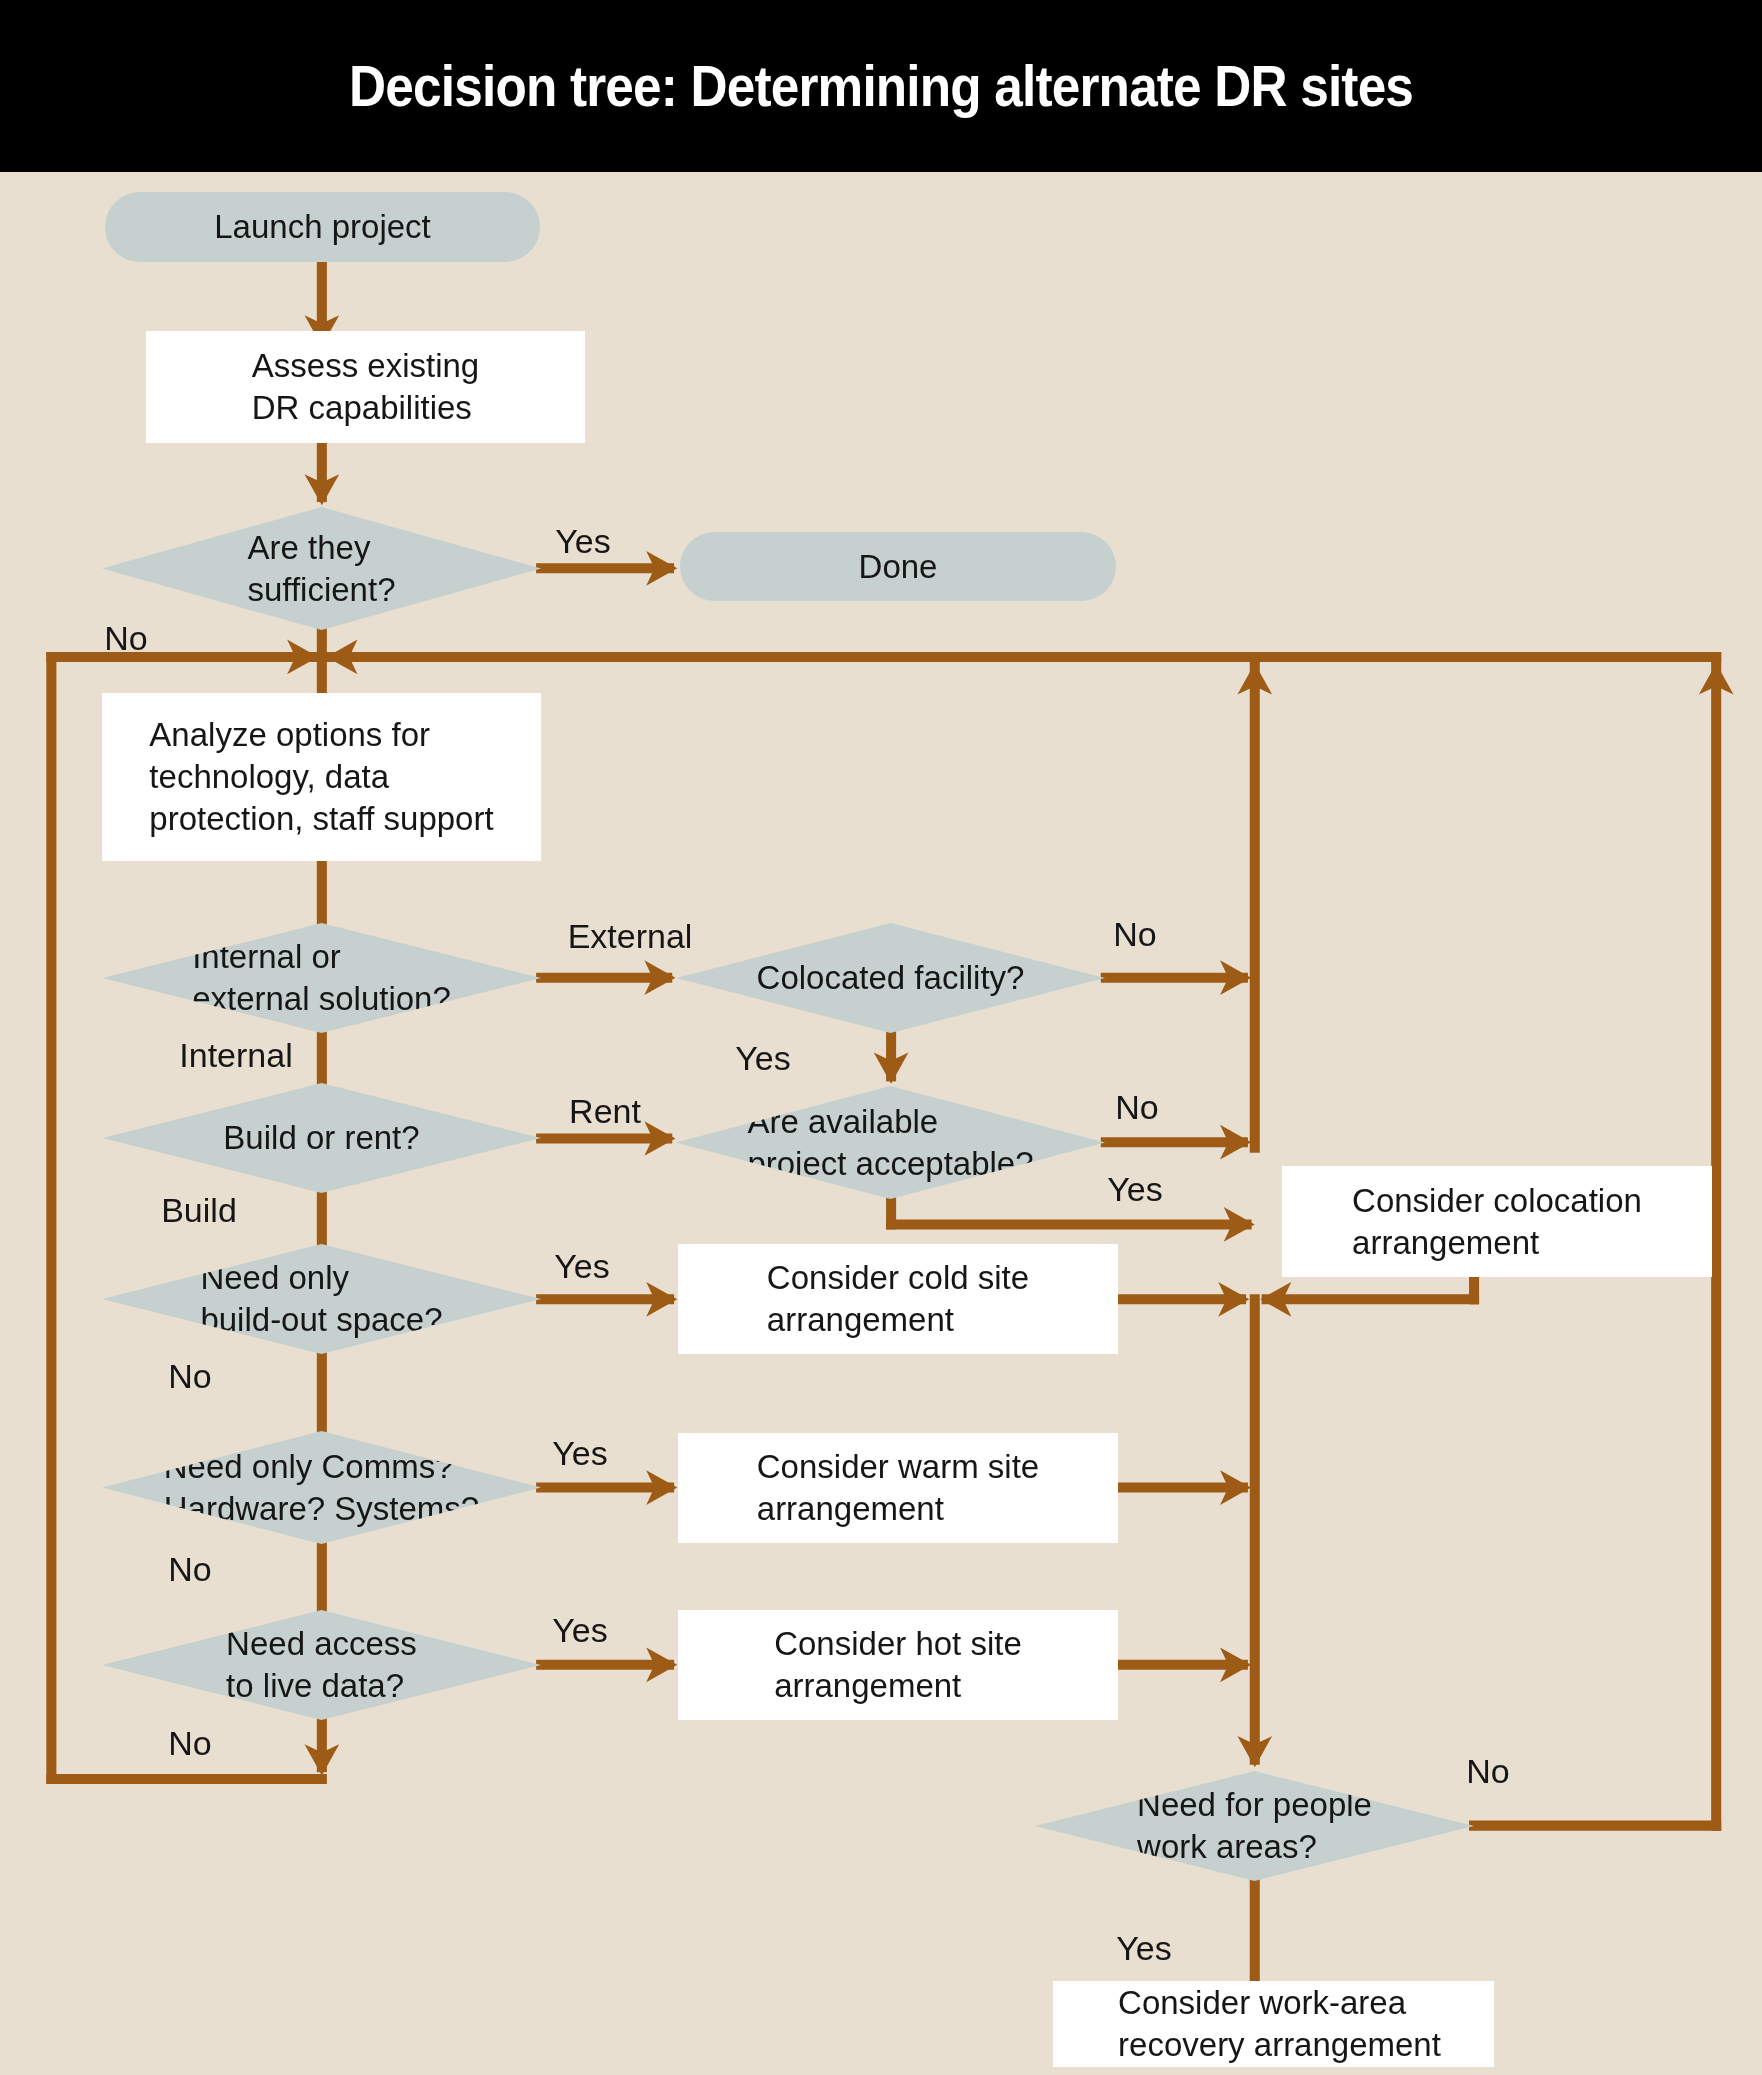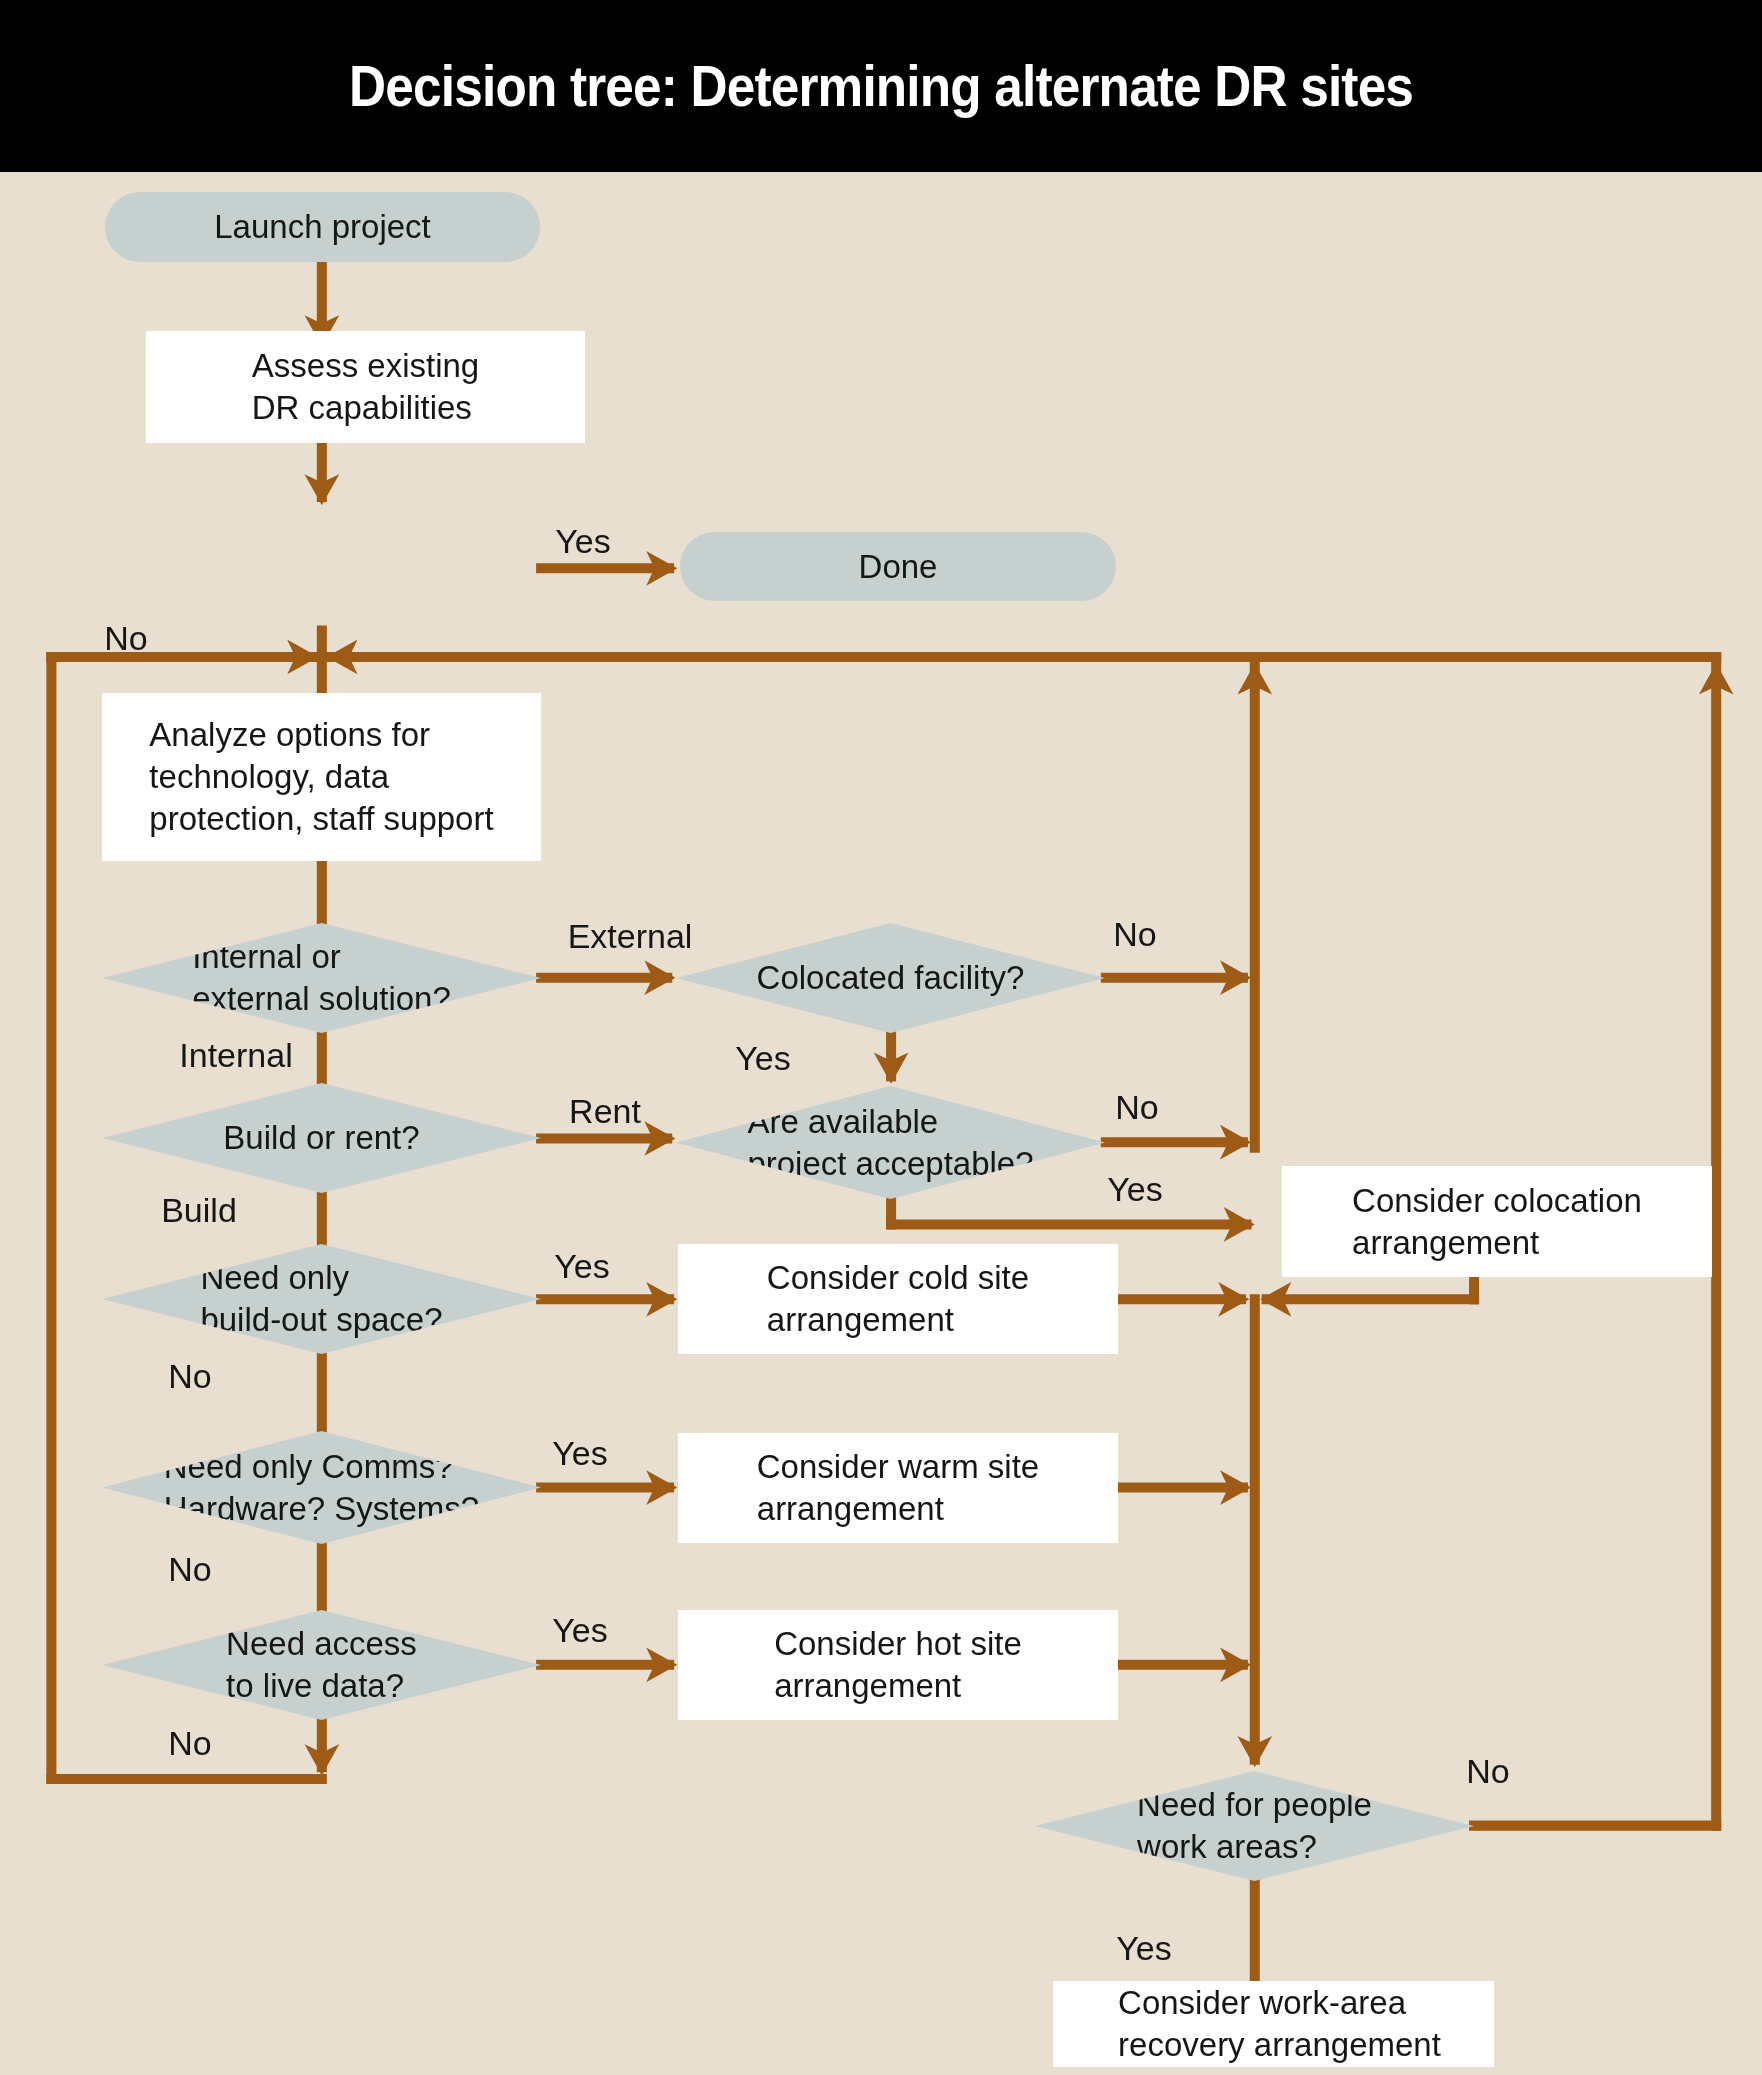--- a/index.html
+++ b/index.html
@@ -154,20 +154,22 @@
     <g>
       <line class="sh" x1="1373" y1="2058" x2="1373" y2="2168"></line>
     </g>
   </svg>
 
   <div class="node pill" style="left:105px;top:192px;width:435px;height:70px;">Launch project</div>
 
   <div class="node proc" style="left:102px;top:331px;width:439px;height:112px;margin-left:44px;">Assess existing
 DR capabilities</div>
 
+  <div class="node diamond" style="left:102px;top:507px;width:439px;height:123px;">Are they
+sufficient?</div>
 
   <div class="node pill" style="left:680px;top:532px;width:436px;height:69px;">Done</div>
 
   <div class="node proc" style="left:102px;top:693px;width:439px;height:168px;">Analyze options for
 technology, data
 protection, staff support</div>
 
   <div class="node diamond" style="left:102px;top:923px;width:439px;height:110px;">Internal or
 external solution?</div>
 

